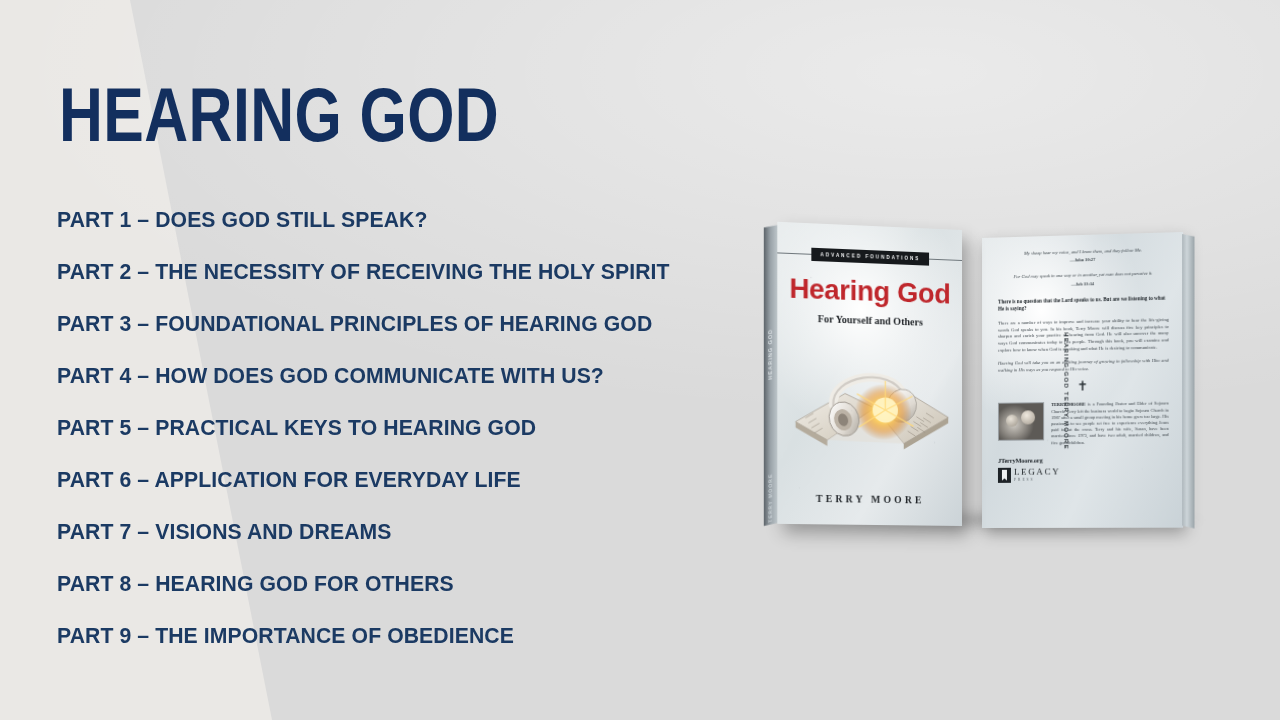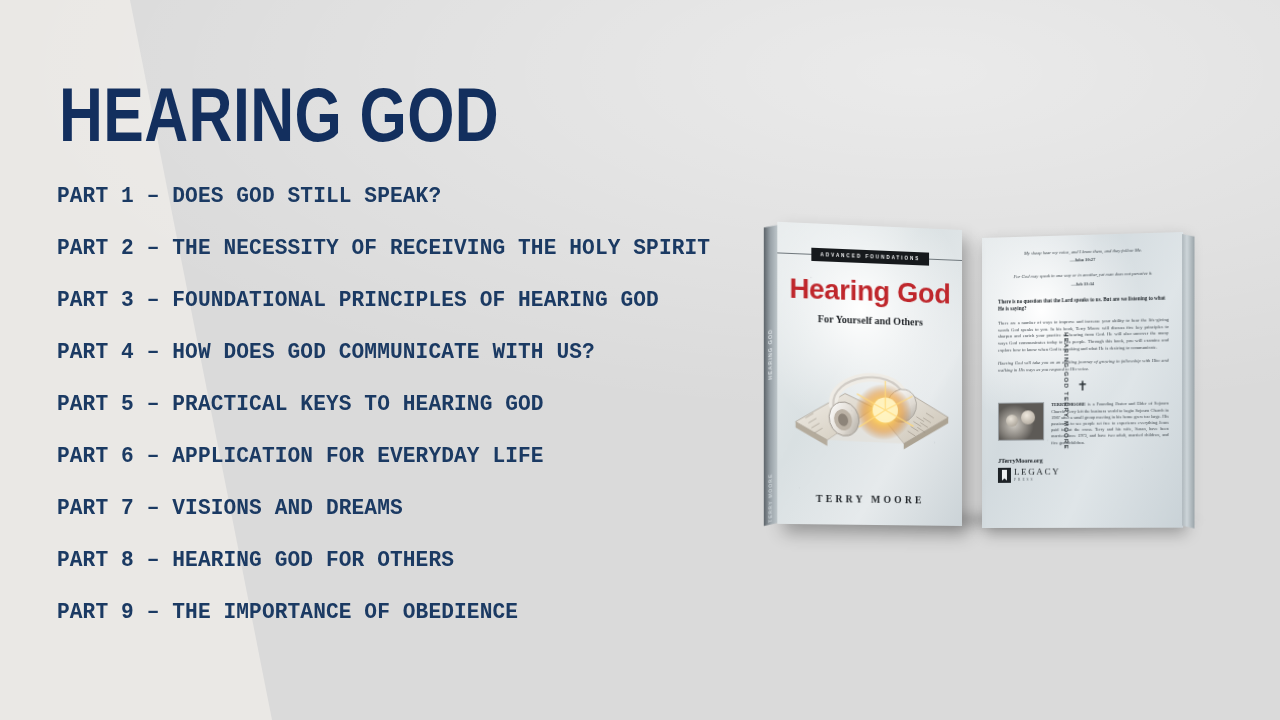--- a/index.html
+++ b/index.html
@@ -54,23 +54,22 @@
     font-weight: 700;
     letter-spacing: 0.5px;
     color: #132f5e;
     transform: scaleX(0.80);
     transform-origin: left top;
     white-space: nowrap;
   }
   .agenda {
     position: absolute;
     left: 57px;
-    top: 186px;
+    top: 210px;
     width: 720px;
-    font-family: Liberation Mono, monospace;
   }
   .agenda-item {
     font-size: 21.5px;
     line-height: 21.5px;
     font-weight: 600;
     color: #1b3a63;
     letter-spacing: 0.1px;
     margin-bottom: 30.5px;
     white-space: nowrap;
     transform: scaleX(0.985);

